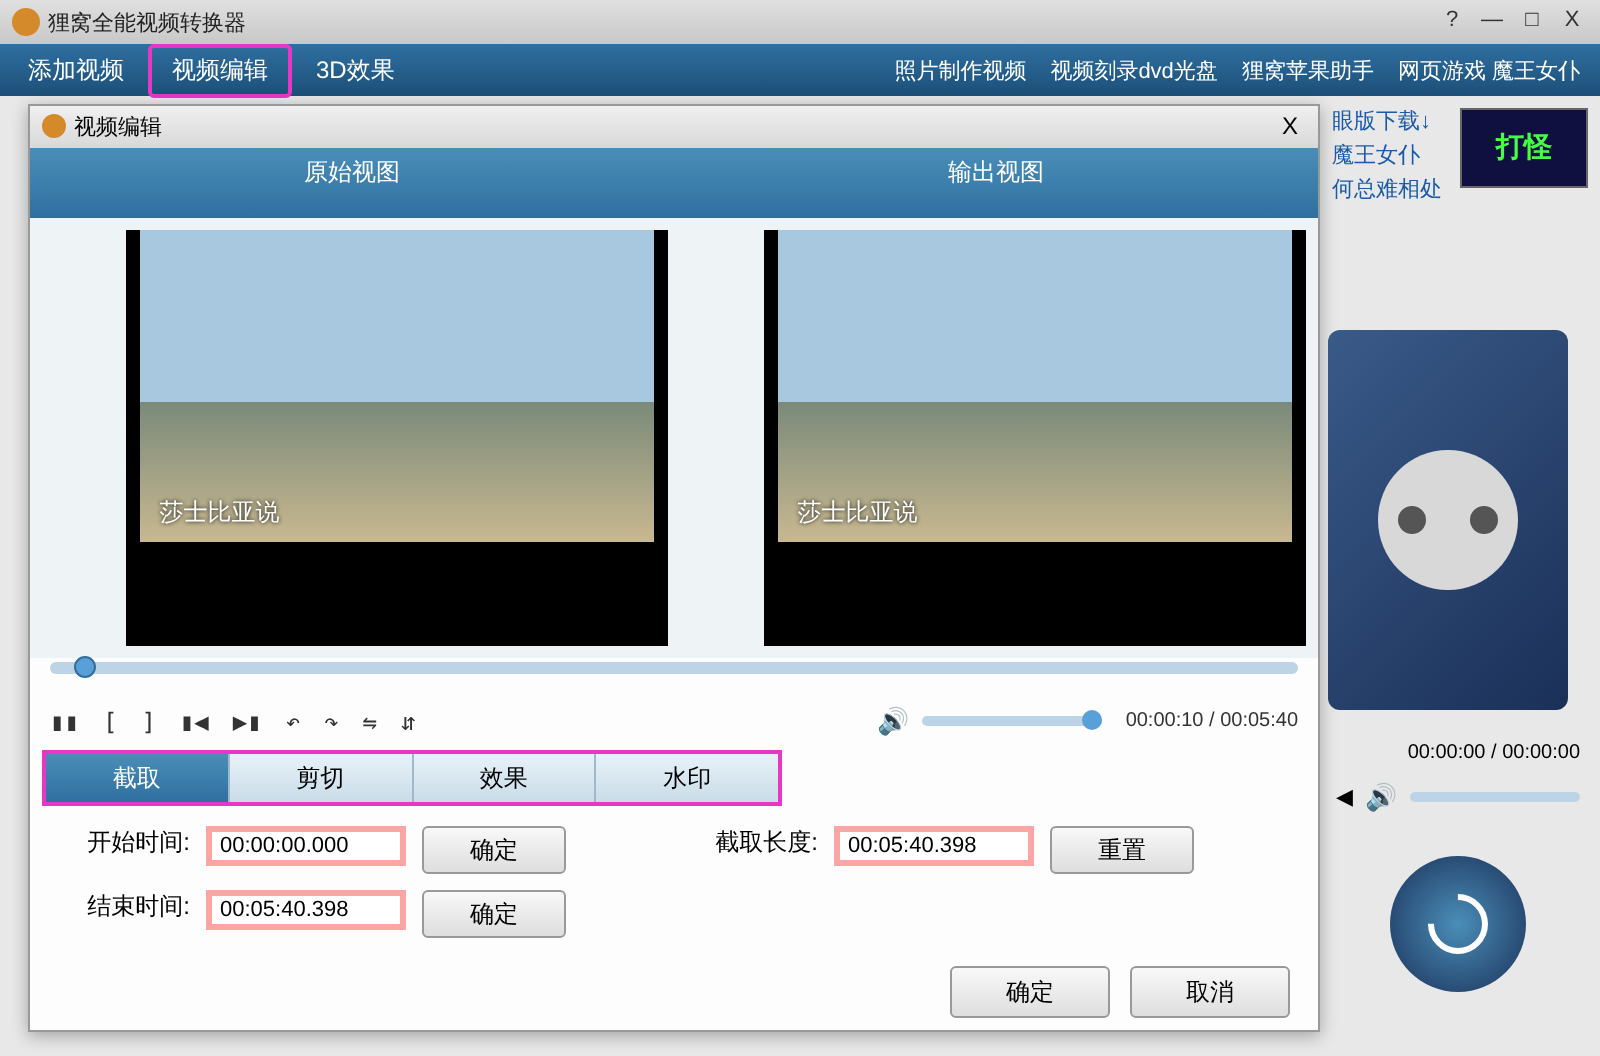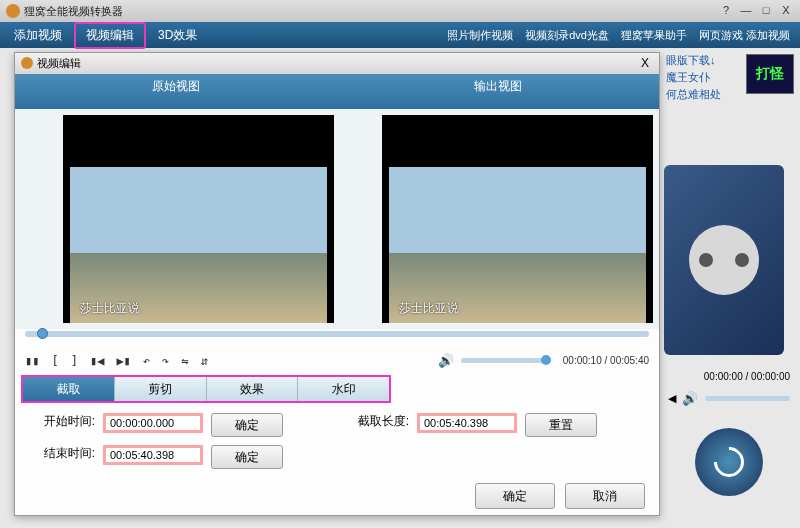--- a/index.html
+++ b/index.html
@@ -19,21 +19,21 @@
 .editor { position: absolute; left: 14px; top: 52px; width: 646px; height: 464px; background: #fdfdfd; border: 1px solid #999; box-shadow: 0 2px 8px rgba(0,0,0,.3); display: flex; flex-direction: column; }
 .editor-title { height: 22px; background: linear-gradient(#f0f0f0,#d8d8d8); display: flex; align-items: center; padding: 0 6px; font-size: 11px; }
 .editor-title .spacer { flex: 1; }
 .editor-title .xbtn { font-size: 12px; padding: 0 4px; }
 .editor-title .logo2 { width: 12px; height: 12px; background: #d48a2a; border-radius: 50%; margin-right: 4px; }
 
 .view-headers { height: 37px; display: flex; background: linear-gradient(#4a8eb8,#2f6fa0); color: #fff; font-size: 12px; }
 .view-headers div { flex: 1; text-align: center; line-height: 24px; }
 
 .previews { height: 230px; display: flex; gap: 6px; padding: 6px; background: #eef3f6; }
-.preview { flex: 1; background: #000; position: relative; display: flex; align-items: flex-end; justify-content: center; margin-left: 42px; }
+.preview { flex: 1; background: #000; position: relative; display: flex; align-items: flex-start; justify-content: center; margin-left: 42px; }
 .frame { width: 95%; height: 75%; background: linear-gradient(to bottom,#a8c8e0 0%,#a8c8e0 55%,#7a8a7a 55%,#c8b890 100%); position: relative; }
 .frame .sub { position: absolute; bottom: 6px; left: 10px; color: #fff; font-size: 12px; text-shadow: 0 0 2px #000; }
 
 .timeline { height: 20px; padding: 2px 10px; }
 .track { height: 6px; background: #bcd4e6; border-radius: 3px; position: relative; }
 .thumb { position: absolute; left: 2%; top: -3px; width: 11px; height: 11px; background: #5aa0d8; border-radius: 50%; border: 1px solid #2f6fa0; }
 
 .controls { height: 26px; display: flex; align-items: center; padding: 0 10px; font-size: 11px; color: #333; gap: 12px; }
 .controls .cbtn { font-size: 12px; font-family: monospace; cursor: pointer; }
 .controls .cspacer { flex: 1; }
@@ -52,21 +52,21 @@
 .form-row label { width: 60px; text-align: right; }
 .form-row input { width: 100px; height: 20px; border: 3px solid #fca5a5; padding: 0 4px; font-size: 11px; }
 .form-row button { width: 72px; height: 24px; background: linear-gradient(#f8f8f8,#dedede); border: 1px solid #999; border-radius: 3px; font-size: 12px; cursor: pointer; }
 .form-row .gap { width: 50px; }
 
 .bottom-btns { display: flex; justify-content: flex-end; gap: 10px; padding: 6px 14px; margin-top: auto; }
 .bottom-btns button { width: 80px; height: 26px; background: linear-gradient(#f8f8f8,#dedede); border: 1px solid #999; border-radius: 3px; font-size: 12px; cursor: pointer; }
 
 .rightpane { position: absolute; right: 6px; top: 52px; width: 130px; height: 464px; font-size: 11px; }
 .rlink2 { color: #1a5aa8; padding: 1px 2px; cursor: pointer; }
-.banner { width: 48px; height: 40px; background: #101040; color: #4f4; font-size: 14px; font-weight: bold; display: flex; align-items: center; justify-content: center; position: absolute; right: 0; top: 2px; border: 1px solid #666; }
+.banner { width: 64px; height: 40px; background: #101040; color: #4f4; font-size: 14px; font-weight: bold; display: flex; align-items: center; justify-content: center; position: absolute; right: 0; top: 2px; border: 1px solid #666; }
 .reel { width: 120px; height: 190px; background: linear-gradient(135deg,#3a5a88,#1a3058); border-radius: 6px; margin-top: 62px; position: relative; display: flex; align-items: center; justify-content: center; }
 .reel-circle { width: 70px; height: 70px; background: #d8d8d8; border-radius: 50%; position: relative; }
 .reel-circle::before, .reel-circle::after { content: ""; position: absolute; width: 14px; height: 14px; background: #555; border-radius: 50%; }
 .reel-circle::before { left: 10px; top: 28px; }
 .reel-circle::after { right: 10px; top: 28px; }
 .rtime { font-size: 10px; text-align: right; margin-top: 16px; padding-right: 4px; }
 .rslider { height: 20px; display: flex; align-items: center; gap: 6px; margin-top: 6px; padding: 0 4px; }
 .rslider .rtrack { flex: 1; height: 5px; background: #bcd4e6; border-radius: 3px; }
 .rplay { width: 68px; height: 68px; background: radial-gradient(circle,#4a8eb8,#1a3058); border-radius: 50%; margin: 20px auto 0; display: flex; align-items: center; justify-content: center; cursor: pointer; }
 .rplay-inner { width: 30px; height: 30px; border: 3px solid #fff; border-radius: 50%; border-left-color: transparent; transform: rotate(45deg); }
@@ -86,21 +86,21 @@
 </div>
 
 <div class="menubar">
   <span class="mitem">添加视频</span>
   <span class="mitem hl">视频编辑</span>
   <span class="mitem">3D效果</span>
   <span class="mspacer"></span>
   <span class="rlink">照片制作视频</span>
   <span class="rlink">视频刻录dvd光盘</span>
   <span class="rlink">狸窝苹果助手</span>
-  <span class="rlink">网页游戏 添加视频</span>
+  <span class="rlink">网页游戏 魔王女仆</span>
 </div>
 
 <div class="editor">
   <div class="editor-title">
     <span class="logo2"></span>
     <span>视频编辑</span>
     <span class="spacer"></span>
     <span class="xbtn">X</span>
   </div>
   <div class="view-headers">

